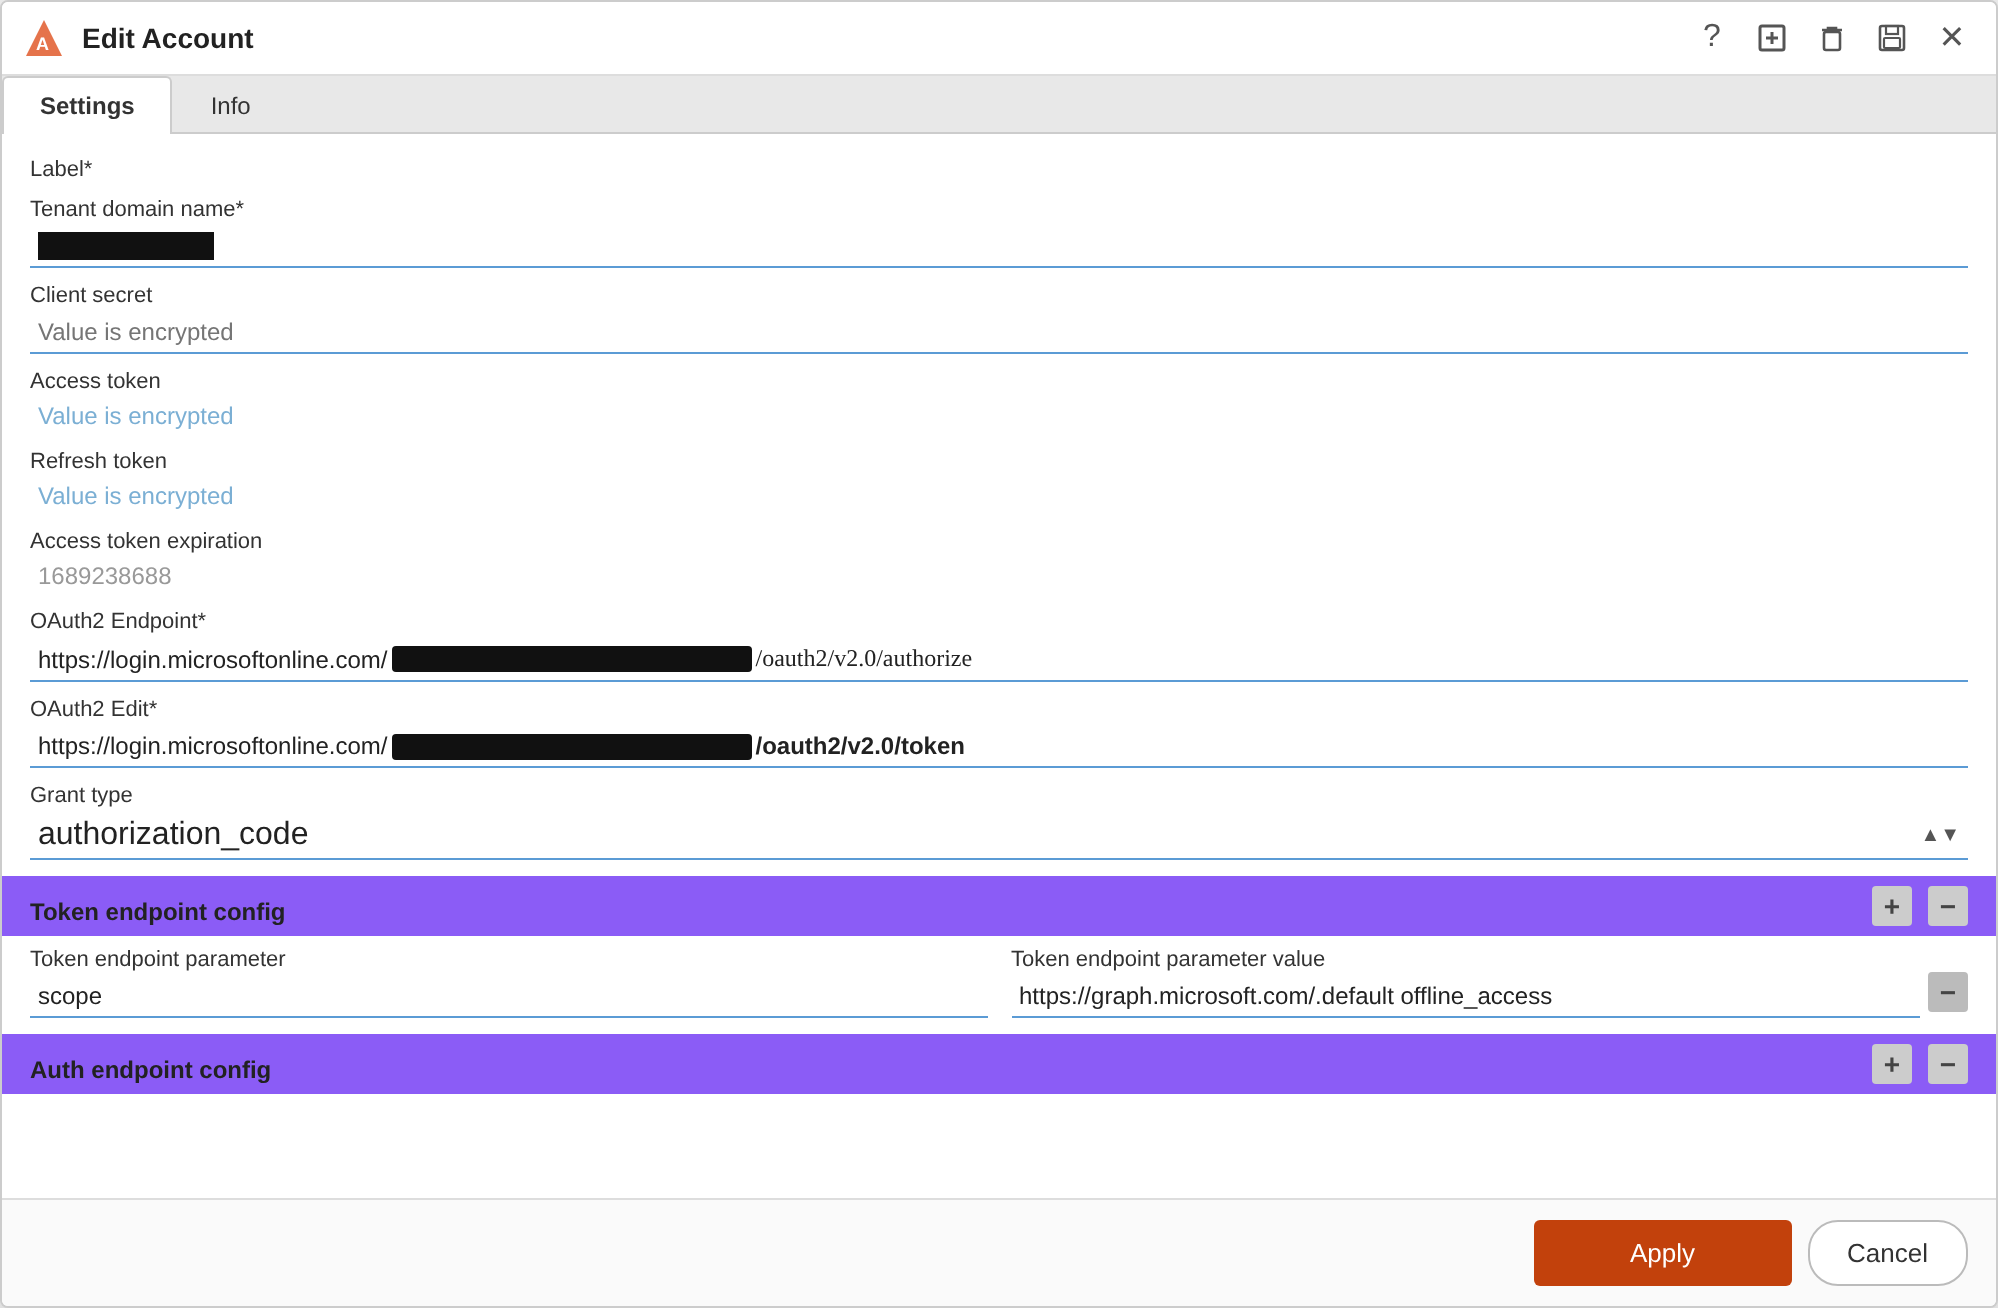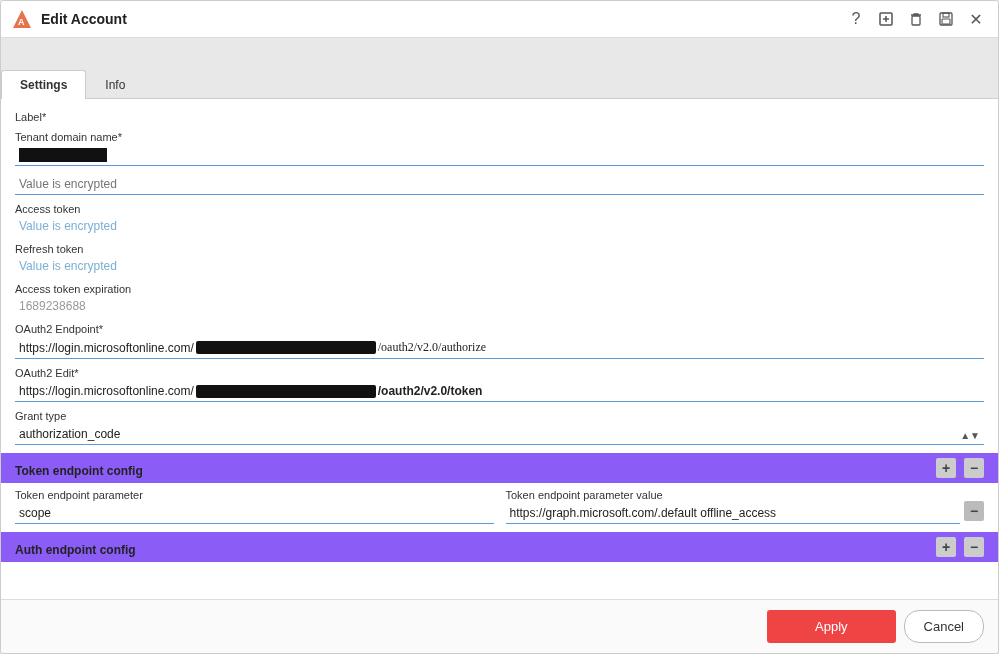--- a/index.html
+++ b/index.html
@@ -71,21 +71,20 @@
     }
     .tab {
       padding: 7px 18px;
       font-size: 12px;
       cursor: pointer;
       border: 1px solid transparent;
       border-bottom: none;
       margin-bottom: -1px;
       color: #333;
       background: transparent;
-      margin-top: 32px;
     }
     .tab.active {
       background: #fff;
       border-color: #ccc;
       border-bottom-color: #fff;
       font-weight: 600;
       border-radius: 3px 3px 0 0;
     }
     .content {
       flex: 1;
@@ -122,21 +121,21 @@
       padding: 2px 4px;
     }
     .select-wrapper {
       position: relative;
     }
     .field-select {
       width: 100%;
       border: none;
       border-bottom: 1.5px solid #5b9bd5;
       outline: none;
-      font-size: 12px;
+      font-size: 16px;
       padding: 3px 20px 3px 4px;
       color: #222;
       background: transparent;
       appearance: none;
       cursor: pointer;
     }
     .select-arrow {
       position: absolute;
       right: 4px;
       top: 50%;
@@ -211,21 +210,21 @@
     .footer {
       display: flex;
       justify-content: flex-end;
       padding: 10px 14px;
       gap: 8px;
       border-top: 1px solid #ddd;
       background: #fafafa;
     }
     .btn-apply {
       padding: 8px 48px;
-      background: #ef4444;
+      background: #c2410c;
       color: #fff;
       border: none;
       border-radius: 3px;
       font-size: 13px;
       cursor: pointer;
       font-weight: 500;
     }
     .btn-cancel {
       padding: 8px 19px;
       background: #fff;
@@ -289,20 +288,21 @@
       <label class="field-label">Label*</label>
     </div>
 
     <div class="field-group">
       <label class="field-label">Tenant domain name*</label>
       <input class="field-input" type="text" style="background: linear-gradient(to right, rgb(17, 17, 17) 0%, rgb(17, 17, 17) 80%, transparent 80%) 4px center / 110px 14px no-repeat;">
     </div>
 
 
     <div class="field-group">
+      <label class="field-label">Client secret</label>
       <input class="field-input" type="password" placeholder="Value is encrypted" style="">
     </div>
 
     <div class="field-group">
       <label class="field-label">Access token</label>
       <div class="field-value-text">Value is encrypted</div>
     </div>
 
     <div class="field-group">
       <label class="field-label">Refresh token</label>

